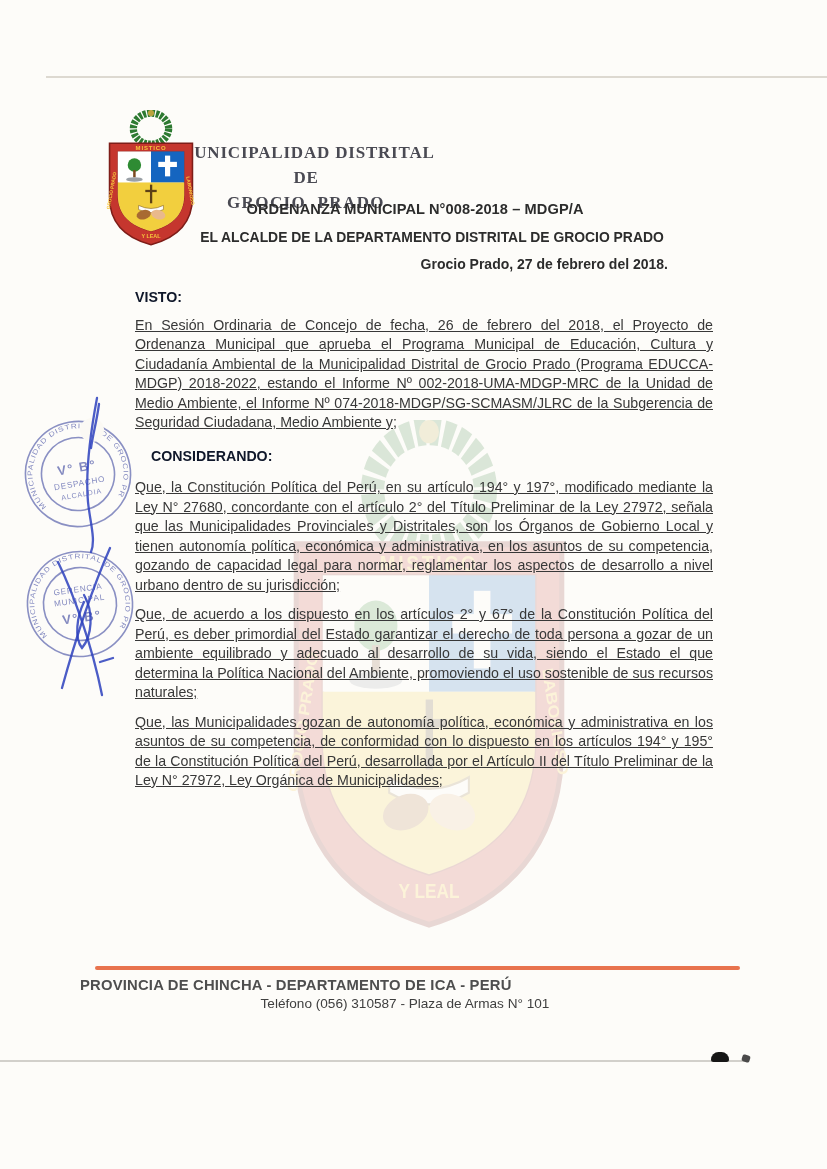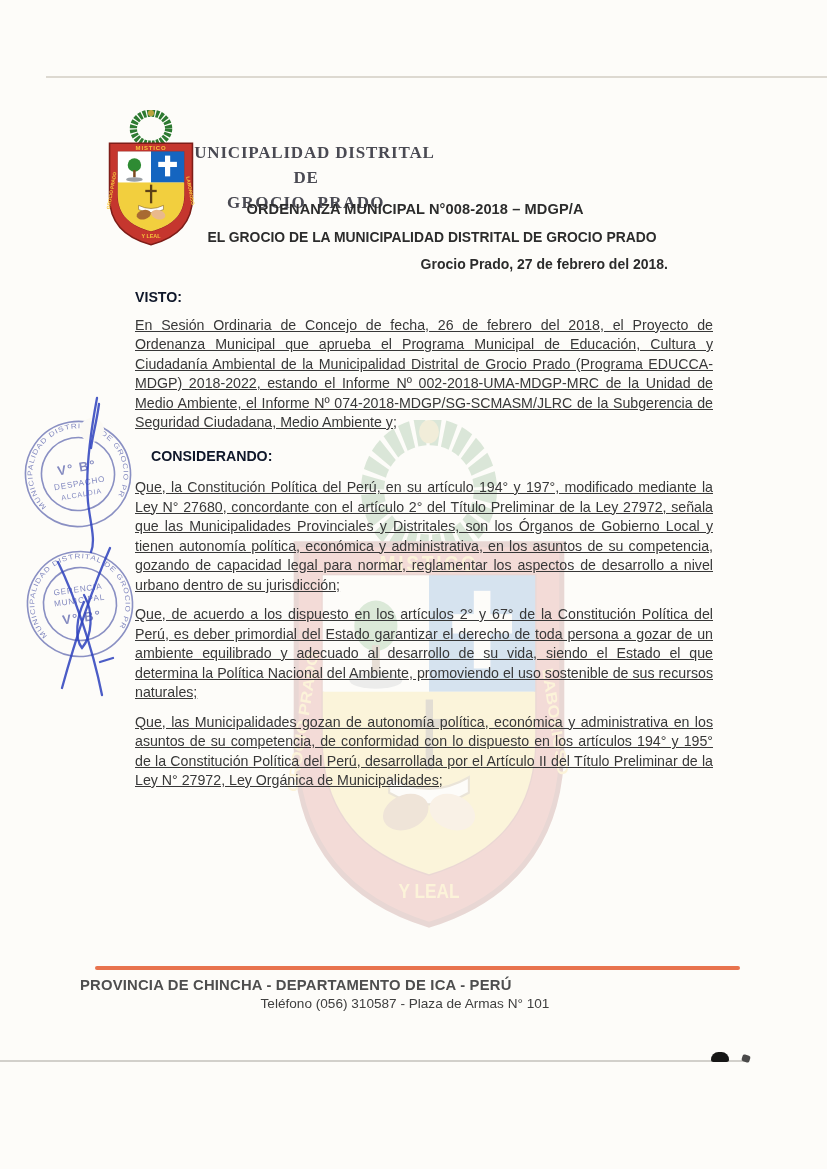--- a/index.html
+++ b/index.html
@@ -120,21 +120,21 @@
 
   <svg class="logo" viewBox="0 -6 100 136">
     <use href="#crest-g"></use>
   </svg>
 
   <div class="org-name">
     <div class="l1">MUNICIPALIDAD DISTRITAL DE</div>
     <div class="l2">GROCIO  PRADO</div>
   </div>
   <div class="ordinance-number">ORDENANZA MUNICIPAL N°008-2018 – MDGP/A</div>
-  <div class="issuer-line">EL GROCIO DE LA MUNICIPALIDAD DISTRITAL DE GROCIO PRADO</div>
+  <div class="issuer-line">EL ALCALDE DE LA DEPARTAMENTO DISTRITAL DE GROCIO PRADO</div>
   <div class="dateline">Grocio Prado, 27 de febrero del 2018.</div>
 
   <div class="body-col">
     <div class="section-label">VISTO:</div>
     <p>En Sesión Ordinaria de Concejo de fecha, 26 de febrero del 2018, el Proyecto de Ordenanza Municipal que aprueba el Programa Municipal de Educación, Cultura y Ciudadanía Ambiental de la Municipalidad Distrital de Grocio Prado (Programa EDUCCA-MDGP) 2018-2022, estando el Informe Nº 002-2018-UMA-MDGP-MRC de la Unidad de Medio Ambiente, el Informe Nº 074-2018-MDGP/SG-SCMASM/JLRC de la Subgerencia de Seguridad Ciudadana, Medio Ambiente y;</p>
     <div class="section-label considerando">CONSIDERANDO:</div>
     <p>Que, la Constitución Política del Perú, en su artículo 194° y 197°, modificado mediante la Ley N° 27680, concordante con el artículo 2° del Título Preliminar de la Ley 27972, señala que las Municipalidades Provinciales y Distritales, son los Órganos de Gobierno Local y tienen autonomía política, económica y administrativa, en los asuntos de su competencia, gozando de capacidad legal para normar, reglamentar los aspectos de desarrollo a nivel urbano dentro de su jurisdicción;</p>
     <p>Que, de acuerdo a los dispuesto en los artículos 2° y 67° de la Constitución Política del Perú, es deber primordial del Estado garantizar el derecho de toda persona a gozar de un ambiente equilibrado y adecuado al desarrollo de su vida, siendo el Estado el que determina la Política Nacional del Ambiente, promoviendo el uso sostenible de sus recursos naturales;</p>
     <p>Que, las Municipalidades gozan de autonomía política, económica y administrativa en los asuntos de su competencia, de conformidad con lo dispuesto en los artículos 194° y 195° de la Constitución Política del Perú, desarrollada por el Artículo II del Título Preliminar de la Ley N° 27972, Ley Orgánica de Municipalidades;</p>
   </div>

